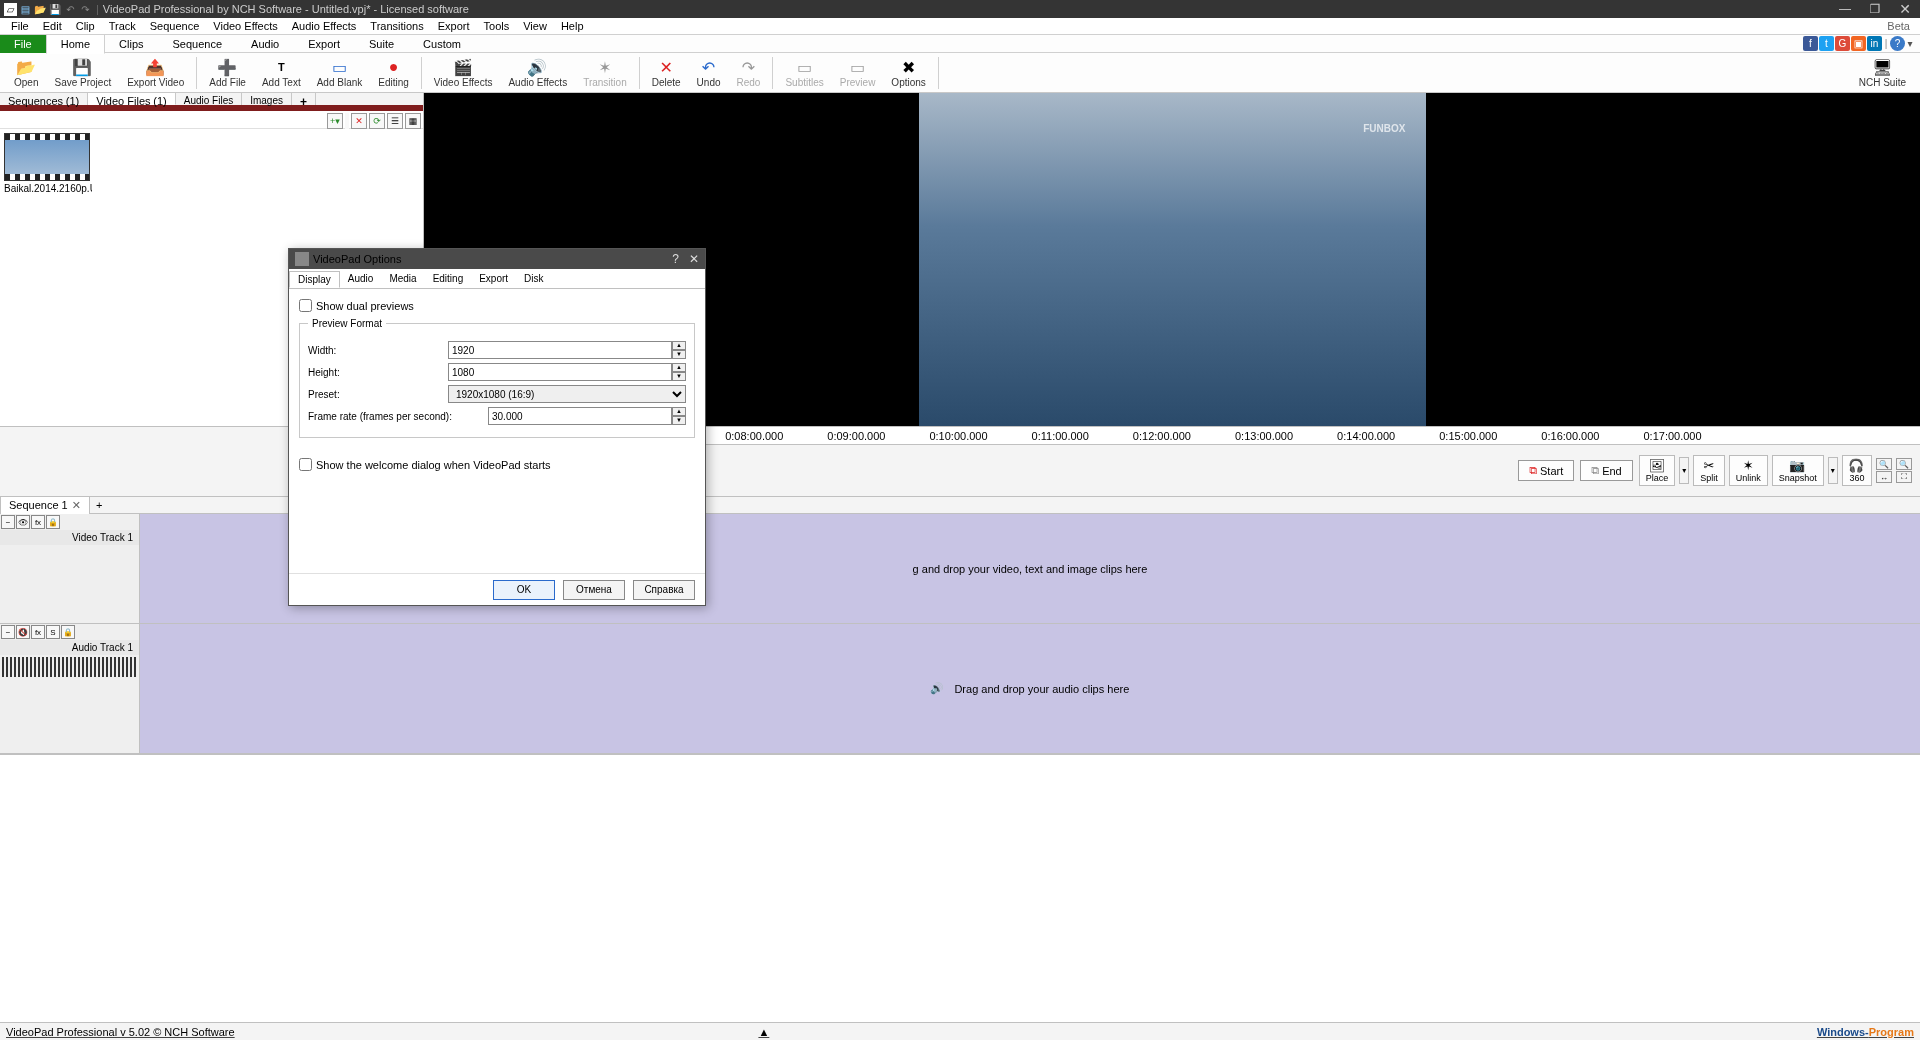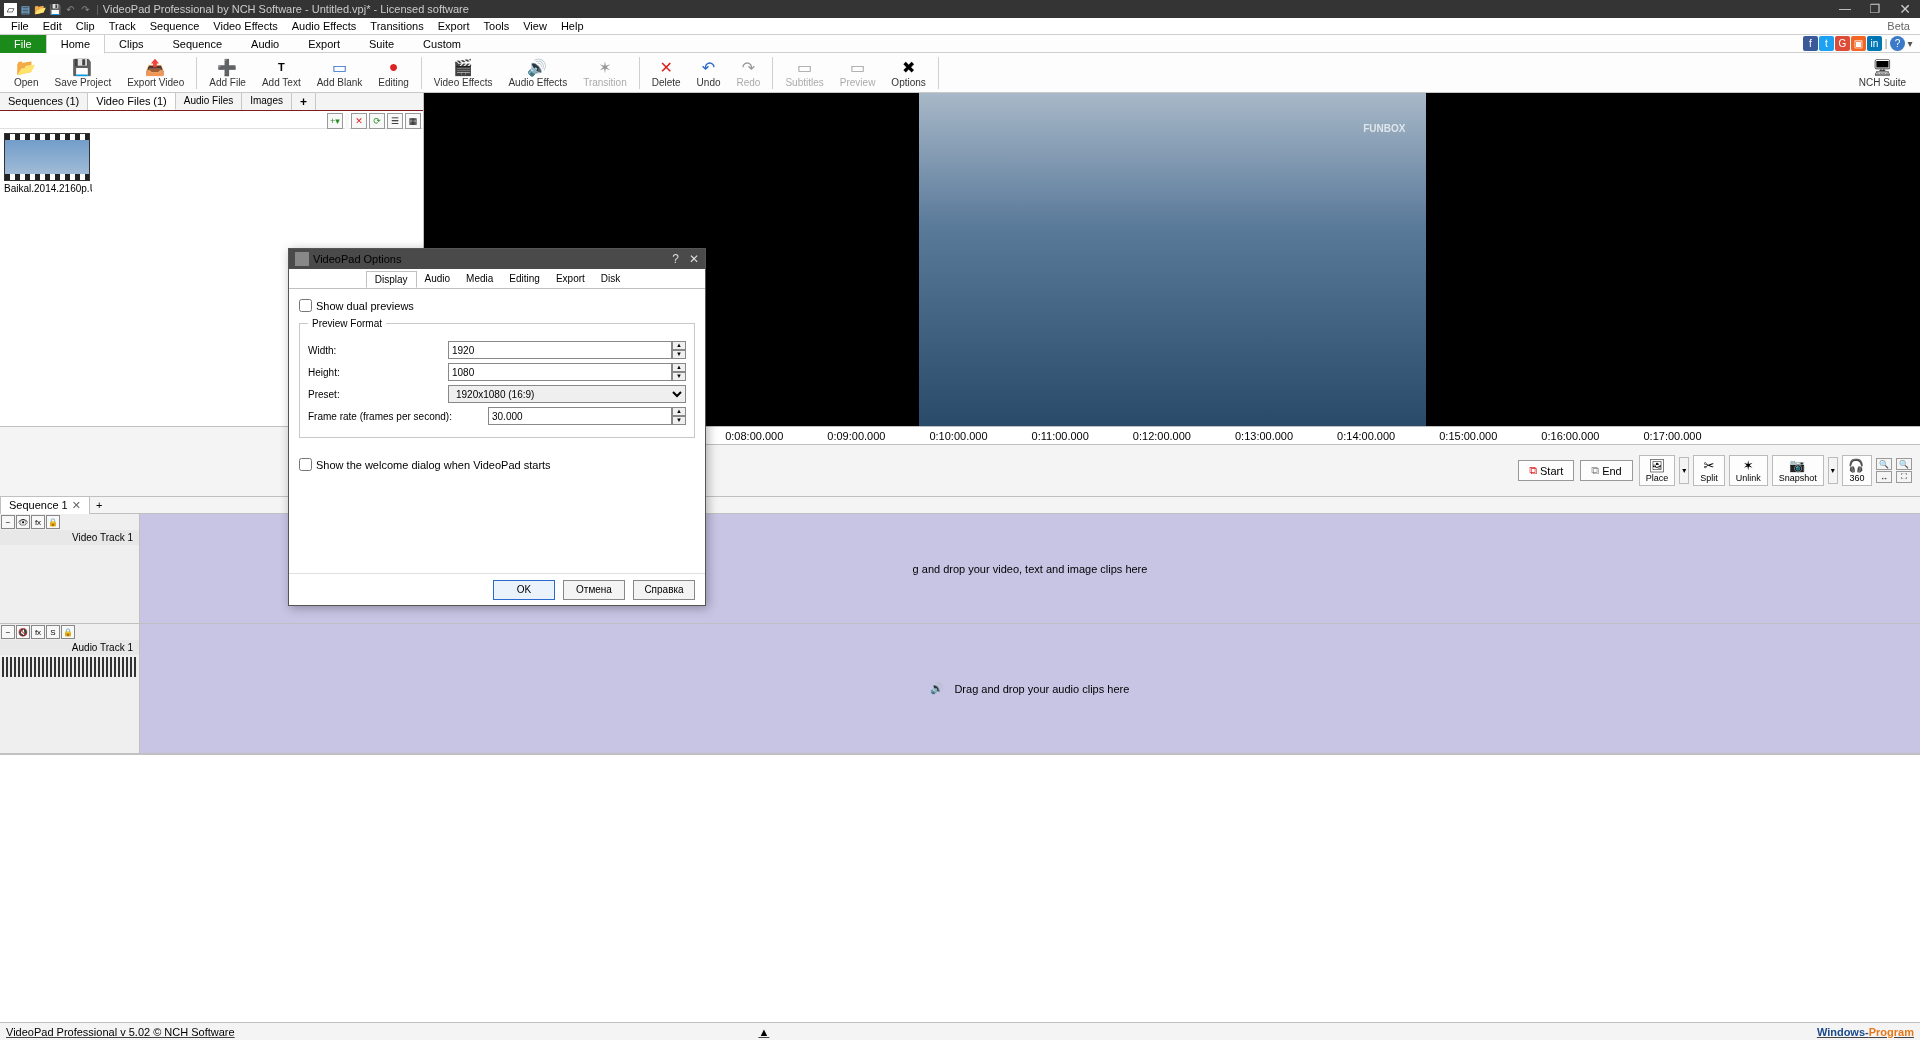--- a/index.html
+++ b/index.html
@@ -23,21 +23,21 @@
 .ribbon{height:40px;background:#fdfdfd;border-bottom:1px solid #c8c8c8;display:flex;align-items:center;padding:0 6px;}
 .rbtn{display:flex;flex-direction:column;align-items:center;justify-content:center;padding:0 8px;cursor:pointer;height:40px;}
 .rbtn .ico{font-size:16px;height:20px;display:flex;align-items:center;}
 .rbtn .lbl{font-size:10px;color:#333;}
 .rbtn.dis .lbl{color:#aaa;}
 .rbtn.dis .ico{opacity:.4;}
 .rsep{width:1px;height:32px;background:#d0d0d0;margin:0 4px;}
 .ribbon .suite{margin-left:auto;text-align:center;padding:0 8px;}
 .panels{display:flex;height:333px;}
 .leftpanel{width:424px;border-right:1px solid #c0c0c0;display:flex;flex-direction:column;background:#fff;}
-.mediatabs{height:18px;display:flex;background:#f4f4f4;border-bottom:1px solid #7f1d1d;}
+.mediatabs{height:18px;display:flex;background:#f4f4f4;border-bottom:6px solid #7f1d1d;}
 .mediatabs .mtab{padding:2px 8px;border-right:1px solid #c8c8c8;font-size:10px;cursor:pointer;background:#f4f4f4;}
 .mediatabs .mtab.active{background:#fff;border-bottom:1px solid #fff;}
 .mediatabs .mtab.plus{font-size:12px;font-weight:bold;}
 .mediatool{height:18px;display:flex;justify-content:flex-end;gap:2px;padding:2px;border-bottom:1px solid #e0e0e0;}
 .mediatool span{width:16px;height:16px;border:1px solid #999;display:inline-flex;align-items:center;justify-content:center;font-size:9px;cursor:pointer;background:#f8f8f8;}
 .thumbs{flex:1;padding:4px;display:flex;align-items:flex-start;}
 .clip{width:88px;text-align:center;}
 .clip .frame{width:86px;height:48px;background:linear-gradient(#6a98c8,#a8c0d8);border:1px solid #333;position:relative;}
 .clip .frame:before,.clip .frame:after{content:"";position:absolute;left:0;right:0;height:6px;background:repeating-linear-gradient(90deg,#222 0 5px,#fff 5px 10px);}
 .clip .frame:before{top:0;}
@@ -89,21 +89,21 @@
 .statusbar{position:absolute;bottom:0;left:0;right:0;height:18px;background:#f4f4f4;border-top:1px solid #c0c0c0;display:flex;align-items:center;padding:0 6px;font-size:10px;color:#444;text-decoration:underline;}
 .statusbar .wm{margin-left:auto;font-size:13px;font-weight:bold;}
 .statusbar .wm .w1{color:#1a4a8a;}
 .statusbar .wm .w2{color:#e67817;}
 
 .dialog{position:absolute;left:288px;top:248px;width:418px;height:358px;background:#fff;border:1px solid #555;box-shadow:2px 2px 10px rgba(0,0,0,.3);display:flex;flex-direction:column;}
 .dialog .dtitle{height:20px;background:#4a4a4a;color:#eee;display:flex;align-items:center;padding:0 6px;font-size:11px;}
 .dialog .dtitle .dicon{width:14px;height:14px;background:#888;margin-right:4px;}
 .dialog .dtitle .dbtns{margin-left:auto;display:flex;gap:10px;}
 .dialog .dtitle .dbtns span{cursor:pointer;color:#ddd;font-size:12px;}
-.dialog .dtabs{height:20px;display:flex;border-bottom:1px solid #c0c0c0;background:#fff;padding-top:2px;justify-content:center;}
+.dialog .dtabs{height:20px;display:flex;border-bottom:1px solid #c0c0c0;background:#fff;padding-top:2px;}
 .dialog .dtabs span{padding:2px 8px;font-size:10px;cursor:pointer;}
 .dialog .dtabs span.active{border:1px solid #c0c0c0;border-bottom-color:#fff;background:#fff;}
 .dialog .dbody{flex:1;padding:8px 10px;font-size:11px;}
 .dialog .chk{display:flex;align-items:center;gap:4px;margin:2px 0;}
 .dialog .chk input{margin:0;}
 .dialog fieldset{border:1px solid #c8c8c8;padding:8px;margin-top:6px;}
 .dialog fieldset legend{font-size:10px;padding:0 4px;}
 .dialog .row{display:flex;align-items:center;margin:4px 0;}
 .dialog .row label{width:140px;font-size:10px;}
 .dialog .row input,.dialog .row select{flex:1;border:1px solid #888;padding:1px 3px;font-size:10px;height:18px;}

